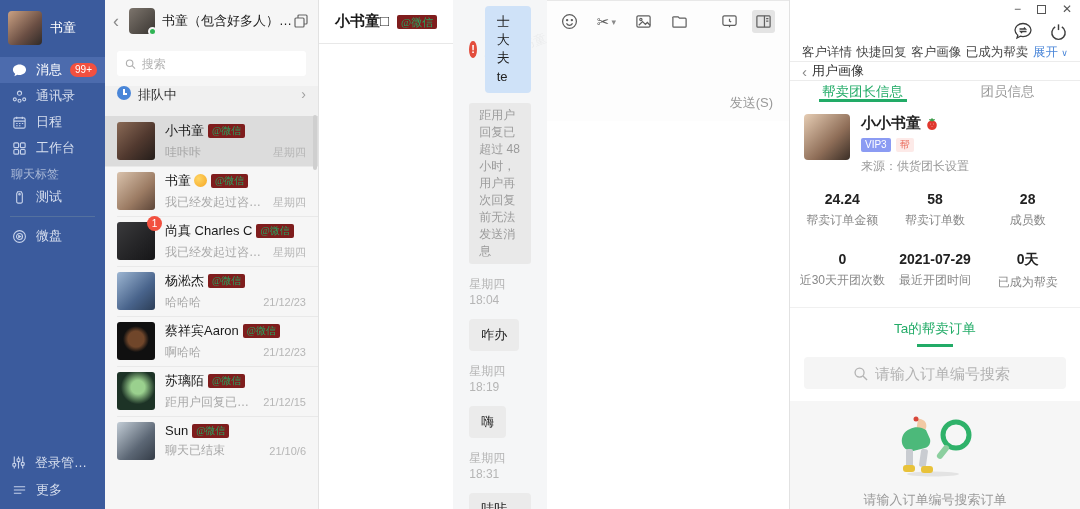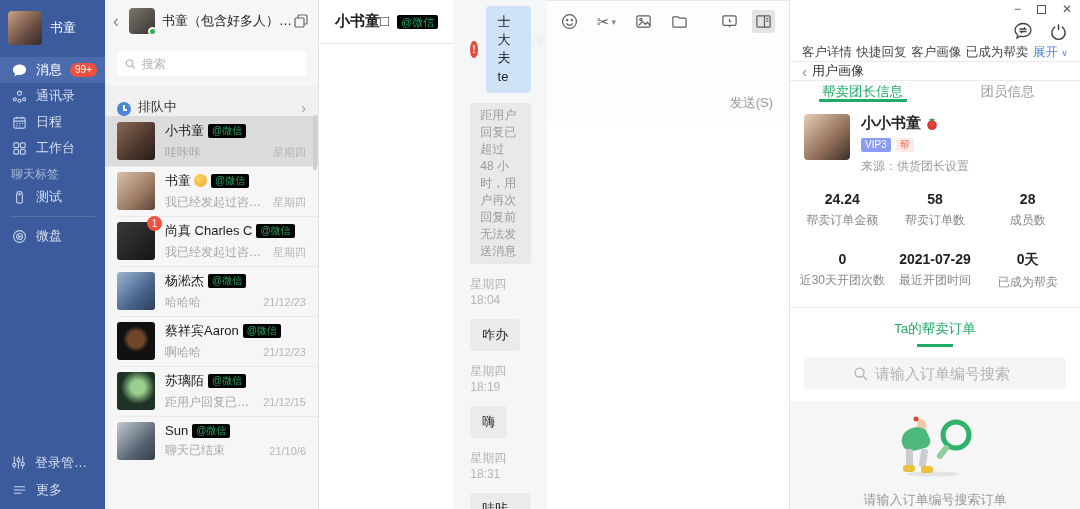--- a/index.html
+++ b/index.html
@@ -29,21 +29,21 @@
   .cl-back { font-size:18px; color:#8a8a8a; width:14px; line-height:1; }
   .cl-avatar { width:26px; height:26px; border-radius:4px; background:linear-gradient(135deg,#7d756d,#3a3632); position:relative; margin:0 7px 0 2px; flex-shrink:0; }
   .cl-avatar .dot { position:absolute; right:-2px; bottom:-2px; width:9px; height:9px; border-radius:50%; background:#2fb454; border:2px solid #f6f6f6; }
   .cl-title { font-size:13px; color:#222; flex:1; white-space:nowrap; overflow:hidden; text-overflow:ellipsis; }
   .cl-popout { color:#666; display:flex; }
   .cl-search-wrap { padding:9px 12px 10px; }
   .cl-search { height:25px; background:#fff; border-radius:3px; display:flex; align-items:center; padding:0 8px; }
   .cl-search svg { width:12px; height:12px; margin-right:6px; }
   .cl-search input { border:none; outline:none; background:transparent; font-size:12px; color:#333; width:100%; font-family:inherit; }
   .cl-search input::placeholder { color:#b3b3b3; }
-  .cl-queue { height:30px; background:#f0f0f0; display:flex; align-items:flex-end; padding:0 12px; }
+  .cl-queue { height:30px; background:#f0f0f0; display:flex; align-items:flex-start; padding:0 12px; }
   .q-clock { width:14px; height:14px; border-radius:50%; background:#4a86d8; margin-right:7px; position:relative; flex-shrink:0; }
   .q-clock::after { content:""; position:absolute; left:6px; top:3px; width:2px; height:5px; background:#fff; }
   .q-clock::before { content:""; position:absolute; left:6px; top:7px; width:4px; height:2px; background:#fff; }
   .cl-queue .qlabel { font-size:13px; color:#333; flex:1; }
   .cl-queue .qchev { color:#a0a0a0; font-size:14px; }
   .cl-items { flex:1; overflow:hidden; }
   .cl-item { height:50px; display:flex; align-items:center; padding:0 12px; position:relative; cursor:default; }
   .cl-item.selected { background:#dcdcdc; }
   .cl-item + .cl-item::before { content:""; position:absolute; top:0; left:12px; right:0; height:1px; background:#e9e9e9; }
   .cl-item.selected::before, .cl-item.selected + .cl-item::before { left:0; }
@@ -53,21 +53,21 @@
   .av-2 { background:linear-gradient(135deg,#3a3a3c,#151517); }
   .av-3 { background:linear-gradient(135deg,#9db6d2,#49648c 60%,#2c3e57); }
   .av-4 { background:radial-gradient(circle at 50% 45%, #70462a 0 28%, #101010 46%); }
   .av-5 { background:radial-gradient(circle at 55% 40%, #9ad08e 0 22%, #1d3326 55%); }
   .av-6 { background:linear-gradient(135deg,#c3cdd6,#5c6775 60%,#343c47); }
   .it-unread { position:absolute; top:-6px; right:-7px; width:15px; height:15px; border-radius:50%; background:#f2503f; color:#fff; font-size:10px; display:flex; align-items:center; justify-content:center; }
   .it-main { flex:1; min-width:0; }
   .it-line1 { display:flex; align-items:center; }
   .it-name { font-size:13px; color:#1a1a1a; white-space:nowrap; overflow:hidden; text-overflow:ellipsis; }
   .it-emoji { width:13px; height:13px; border-radius:50%; background:radial-gradient(circle at 35% 35%, #ffd564, #f5a623); margin-left:3px; flex-shrink:0; }
-  .tag-pill { background:#000000; color:#28a35f; font-size:10px; line-height:14px; padding:0 4px; border-radius:2px; margin-left:4px; white-space:nowrap; flex-shrink:0; }
+  .tag-pill { background:#7f1d1d; color:#28a35f; font-size:10px; line-height:14px; padding:0 4px; border-radius:2px; margin-left:4px; white-space:nowrap; flex-shrink:0;font-family:Liberation Serif, serif; }
   .it-line2 { display:flex; align-items:center; margin-top:4px; }
   .it-preview { font-size:12px; color:#a8a8a8; flex:1; white-space:nowrap; overflow:hidden; text-overflow:ellipsis; }
   .it-time { font-size:11px; color:#b6b6b6; margin-left:6px; white-space:nowrap; }
   .cl-scrollbar { position:absolute; right:1px; top:115px; width:4px; height:55px; border-radius:2px; background:#cfcfcf; }
 
   
   .chatarea { width:471px; flex-shrink:0; display:flex; flex-direction:row; border-right:1px solid #e2e2e2; background:#fff; }
   .ca-header { height:44px; display:flex; align-items:center; padding:0 16px; border-bottom:1px solid #e8e8e8; }
   .ca-title { font-size:15px; font-weight:bold; color:#1a1a1a; }
   .ca-header .tag-pill { font-size:11px; margin-left:8px; }

